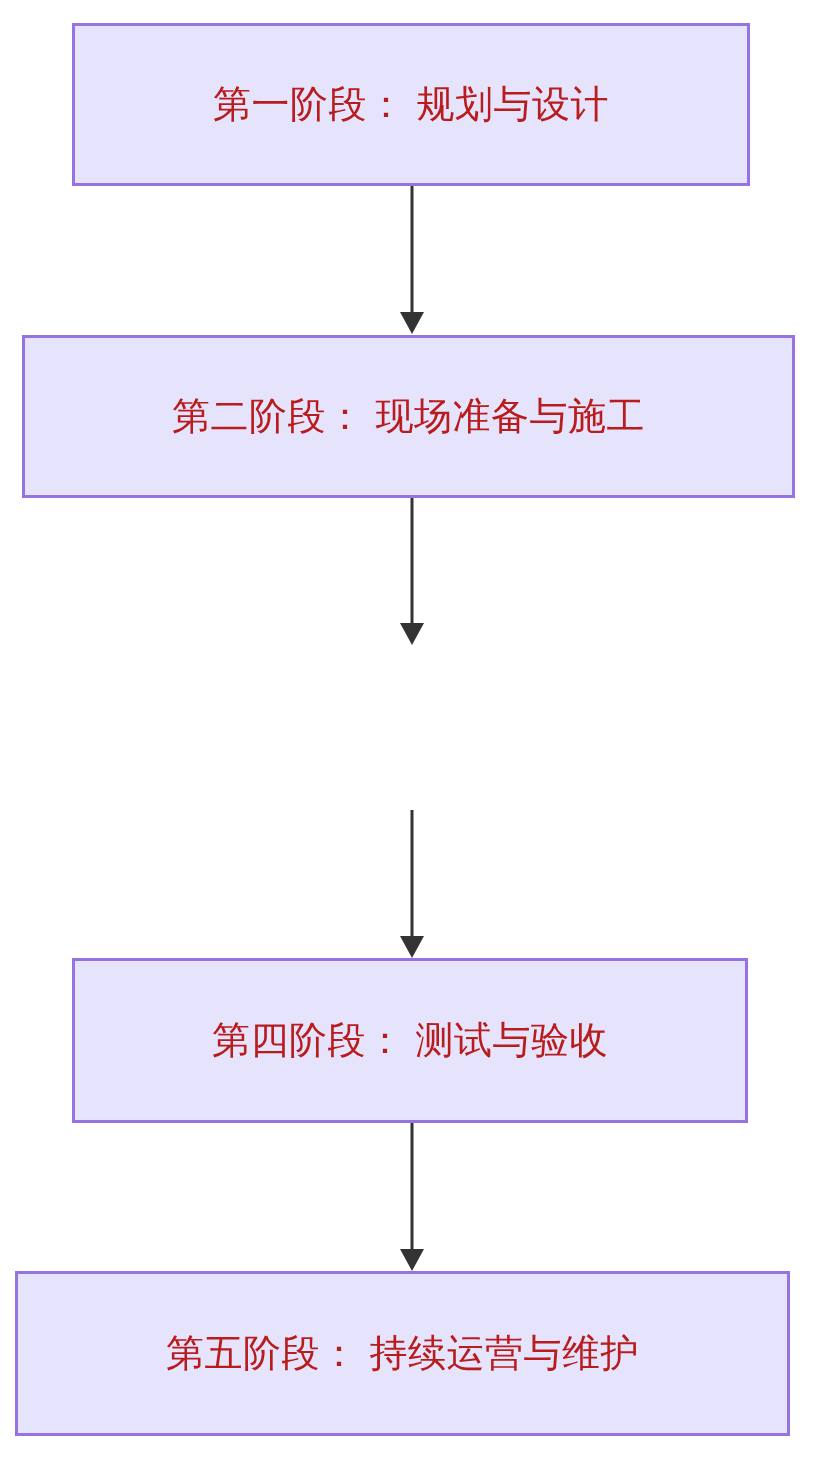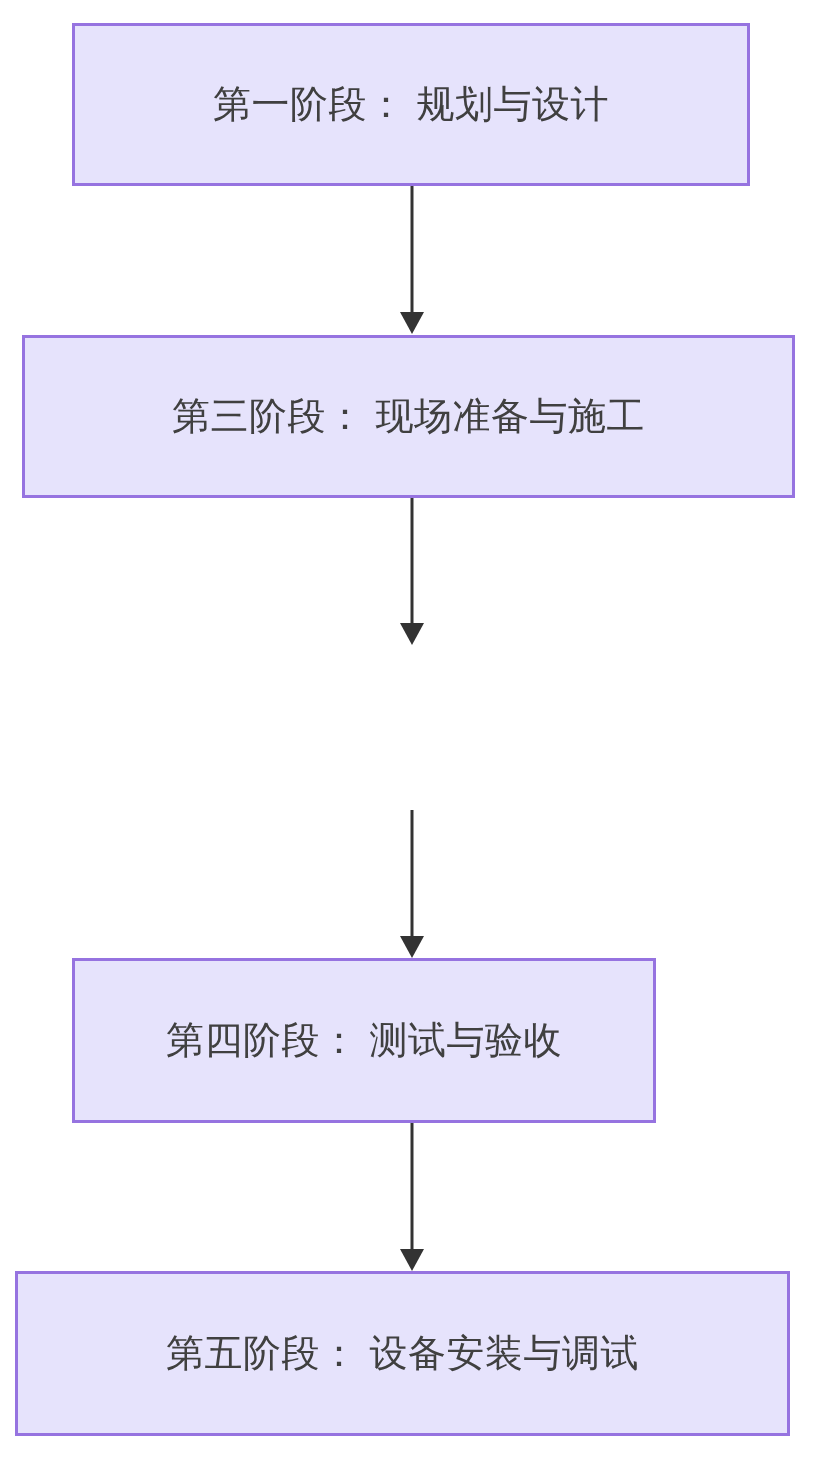--- a/index.html
+++ b/index.html
@@ -21,21 +21,21 @@
     position: absolute;
     box-sizing: border-box;
     background: #E6E3FC;
     border: 3px solid #9673E0;
     display: flex;
     align-items: center;
     justify-content: center;
     text-align: center;
   }
   .node-label {
-    color: #404040;
+    color: #b91c1c;
     font-size: 38px;
     line-height: 1.2;
     letter-spacing: 0.5px;
     white-space: nowrap;
     font-weight: 400;
   }
   .edge-svg {
     position: absolute;
     left: 0;
     top: 0;
@@ -76,25 +76,25 @@
       <line class="edge-line" x1="412" y1="1123" x2="412" y2="1249"></line>
       <polygon class="edge-head" points="400,1249 424,1249 412,1271"></polygon>
     </g>
   </svg>
 
   <div class="node" style="left:72px; top:23px; width:678px; height:163px;">
     <span class="node-label">第一阶段： 规划与设计</span>
   </div>
 
   <div class="node" style="left:22px; top:335px; width:773px; height:163px;">
-    <span class="node-label">第三阶段： 现场准备与施工</span>
+    <span class="node-label">第二阶段： 现场准备与施工</span>
   </div>
 
 
-  <div class="node" style="left:72px; top:958px; width:584px; height:165px;">
+  <div class="node" style="left:72px; top:958px; width:676px; height:165px;">
     <span class="node-label">第四阶段： 测试与验收</span>
   </div>
 
   <div class="node" style="left:15px; top:1271px; width:775px; height:165px;">
-    <span class="node-label">第五阶段： 设备安装与调试</span>
+    <span class="node-label">第五阶段： 持续运营与维护</span>
   </div>
 
 </div>
 
 </body></html>

